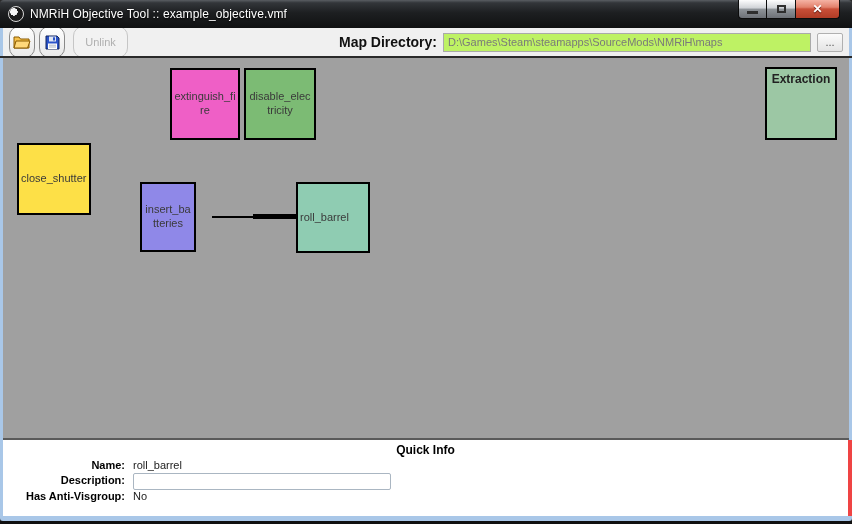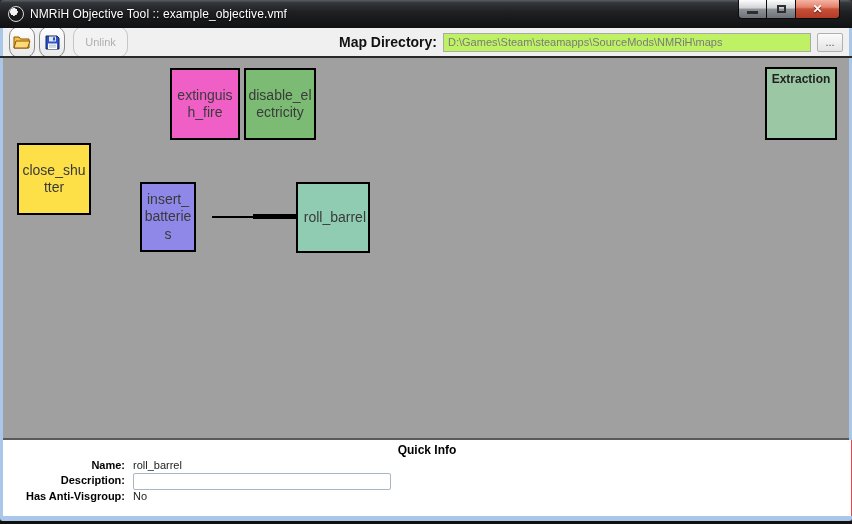--- a/index.html
+++ b/index.html
@@ -63,38 +63,38 @@
   }
   .toolbar-sep { height:2px; flex:0 0 2px; background:#2a2a2a; }
 
   
   .canvas {
     flex:0 0 380px; height:380px; position:relative; background:#a0a0a0;
     border-left:3px solid #a9c7e8; border-right:3px solid #a9c7e8; overflow:hidden;
   }
   .obj-box {
     position:absolute; border:2px solid #000000;
-    display:flex; align-items:center; justify-content:flex-end; text-align:center;
-    font-size:14px; color:#3a3a3a; line-height:1.25; padding:2px; cursor:pointer;
+    display:flex; align-items:center; justify-content:flex-start; text-align:center;
+    font-size:11px; color:#3a3a3a; line-height:1.25; padding:2px; cursor:pointer;
     overflow-wrap:anywhere; word-break:break-all;
   }
   .group-box {
     position:absolute; border:2px solid #000000; text-align:center;
     font-size:11px; color:#3a3a3a; line-height:1.2; padding:3px 2px; cursor:pointer;
     overflow-wrap:anywhere; word-break:break-all;
   }
   .group-title { font-weight:bold; font-size:12px; color:#222; margin-bottom:16px; }
   .conn { position:absolute; background:#000; }
 
   
   .panel-sep { height:2px; flex:0 0 2px; background:#5a5a5a;
     border-left:3px solid #a9c7e8; border-right:3px solid #a9c7e8; }
   .quick-info {
     flex:0 0 76px; background:#ffffff;
-    border-left:3px solid #a9c7e8; border-right:1px solid #ef4444;
+    border-left:3px solid #a9c7e8; border-right:4px solid #ef4444;
     display:flex; flex-direction:column; padding-top:3px;
   }
   .qi-title { text-align:center; font-weight:bold; font-size:12px; color:#000; margin-bottom:2px; }
   .qi-grid { display:grid; grid-template-columns:128px 1fr; row-gap:0; align-items:center; }
   .qi-label { font-size:11px; font-weight:bold; color:#000; text-align:right; padding-right:6px; white-space:nowrap; }
   .qi-value { font-size:11px; color:#222; padding-left:2px; }
   .qi-input {
     width:258px; height:17px; border:1px solid #aab6c2; border-radius:2px;
     font-family:"Liberation Sans", sans-serif; font-size:11px; padding:0 3px; margin-left:2px;
   }

